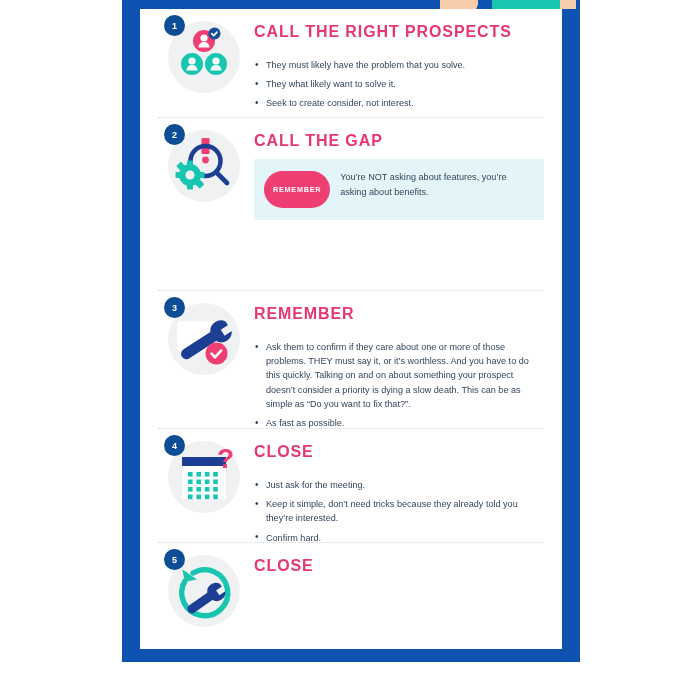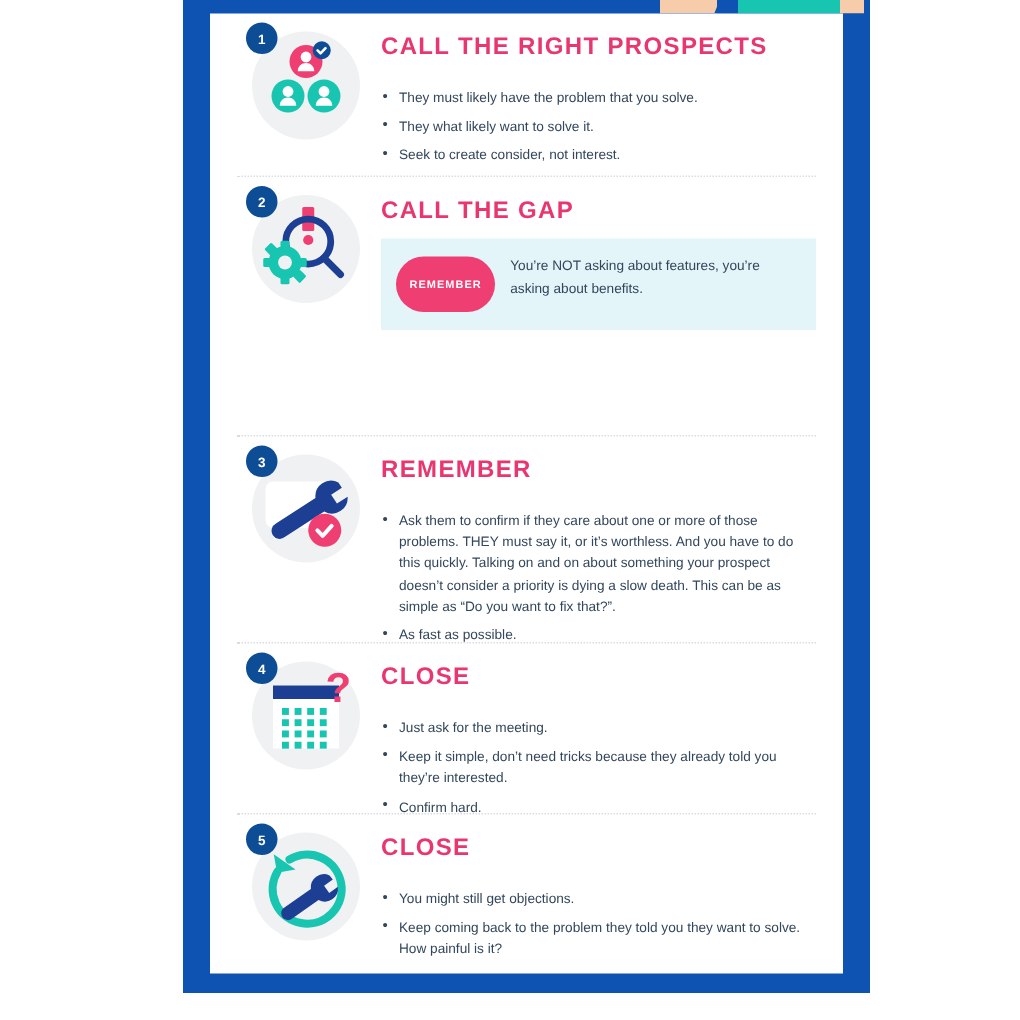--- a/index.html
+++ b/index.html
@@ -277,21 +277,17 @@
         <div class="icon-disc"></div>
         <div class="step-badge">5</div>
         <svg class="icon-art" viewBox="0 0 72 72">
           <path d="M17 26a23 23 0 1 0 8-8" fill="none" stroke="#17c5b0" stroke-width="5.4" stroke-linecap="round"></path>
           <path d="M14.5 14.5l2.2 12.3 12.3-2.2z" fill="#17c5b0"></path>
           <path d="M49 26.5a8.8 8.8 0 0 0-10.7 11.1L23.5 52.3a4.6 4.6 0 1 0 6.4 6.4l14.7-14.8A8.8 8.8 0 0 0 55.8 33l-5 5-4.2-4.2 5-5z" fill="#1c3f94" transform="rotate(10 38 43)"></path>
         </svg>
       </div>
       <div class="txt-col">
         <div class="step-title">CLOSE</div>
-        <ul class="bullets">
-          <li>You might still get objections.</li>
-          <li>Keep coming back to the problem they told you they want to solve. How painful is it?</li>
-        </ul>
       </div>
     </div>
 
   </div>
 </div>
 
 </body></html>

